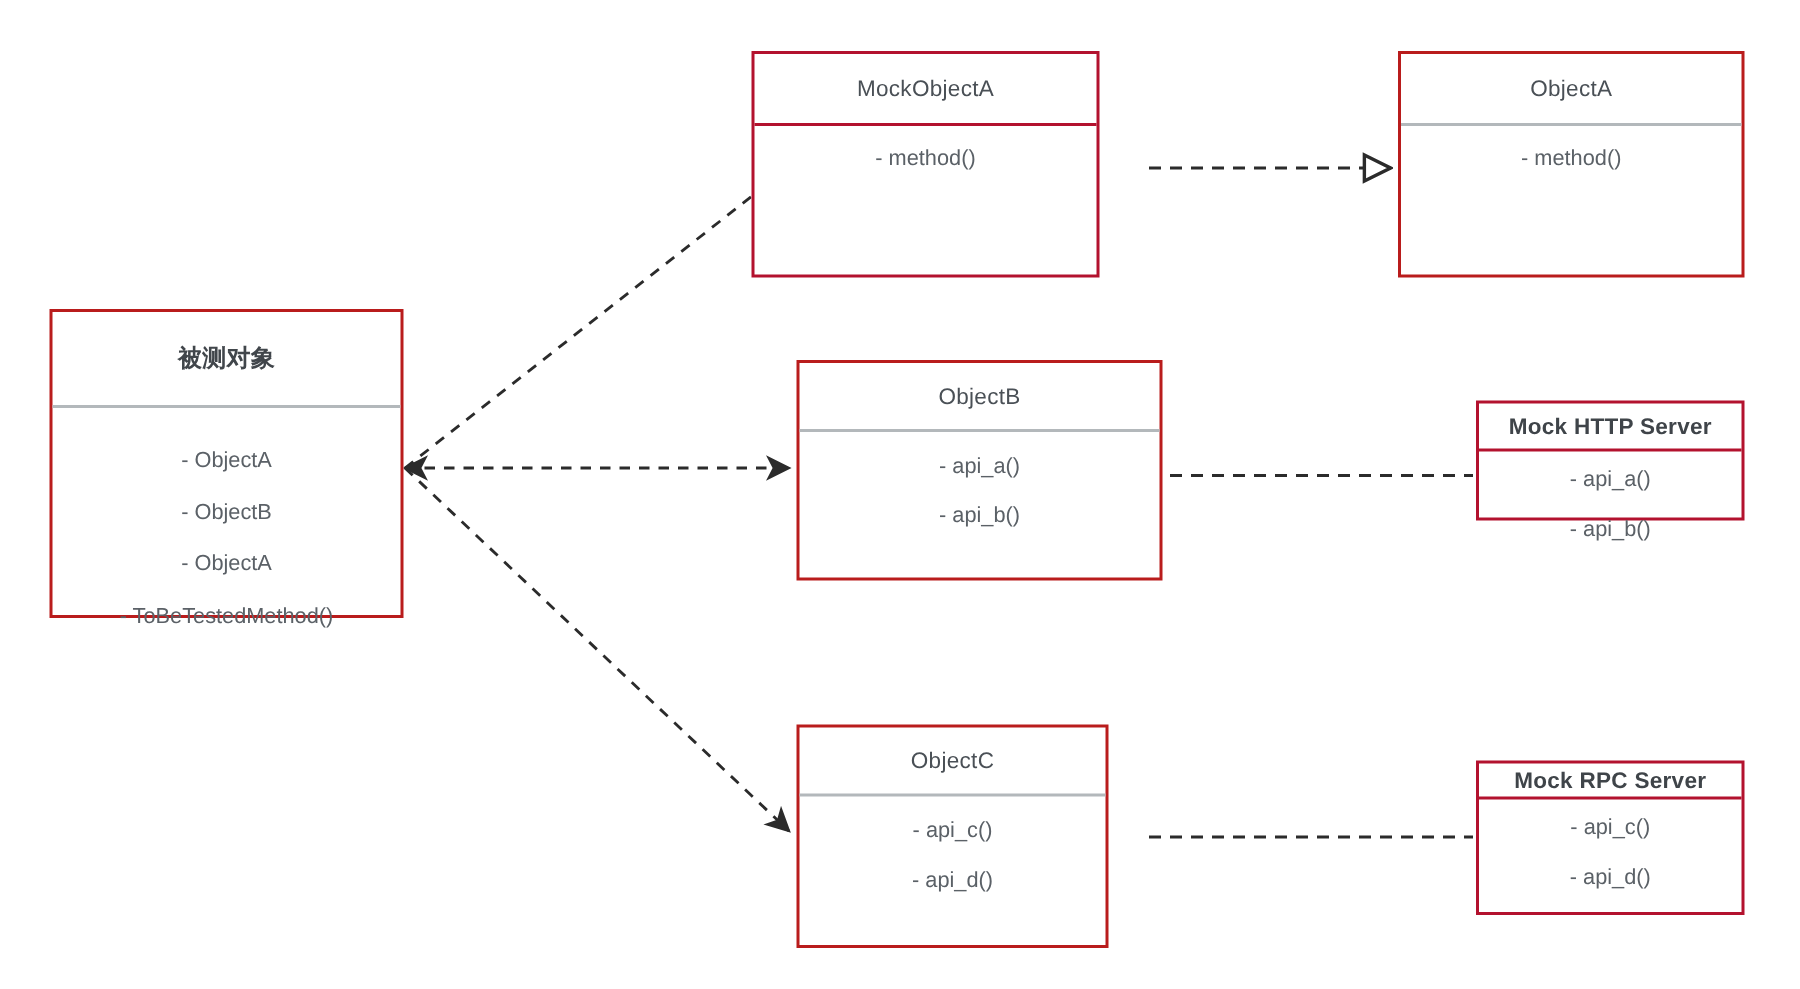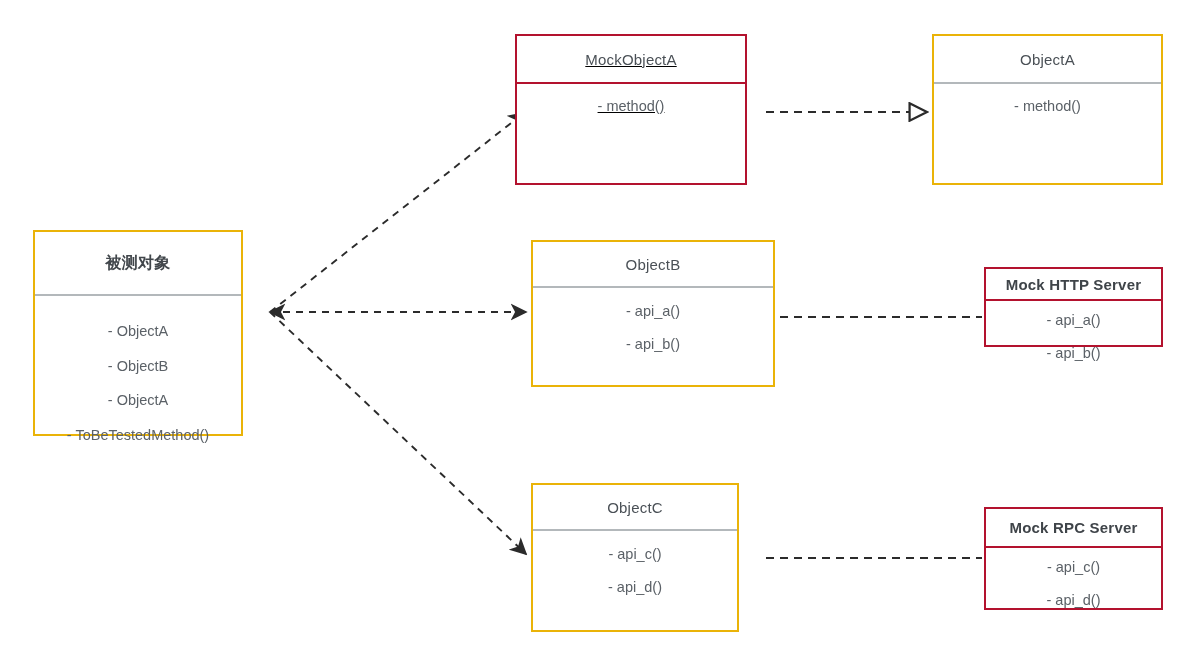--- a/index.html
+++ b/index.html
@@ -30,21 +30,21 @@
   
   .uml-box {
     position: absolute;
     box-sizing: border-box;
     background: #ffffff;
     display: flex;
     flex-direction: column;
     z-index: 2;
   }
   .uml-box.gray {
-    border: 2px solid #eab308;
+    border: 2px solid #b91c1c;
   }
   .uml-box.crimson {
     border: 2px solid #b3122e;
   }
 
   .uml-title {
     box-sizing: border-box;
     text-align: center;
     color: #4a5056;
     font-size: 15px;
@@ -123,31 +123,31 @@
 
     <g>
       <line x1="766" y1="317" x2="982" y2="317" stroke="#2b2b2b" stroke-width="1.9" stroke-dasharray="8 6"></line>
     </g>
 
     <g>
       <line x1="766" y1="558" x2="982" y2="558" stroke="#2b2b2b" stroke-width="1.9" stroke-dasharray="8 6"></line>
     </g>
   </svg>
 
-  <div class="uml-box gray" style="left:33px; top:206px; width:210px; height:206px;margin-top:24px;">
+  <div class="uml-box gray" style="left:33px; top:206px; width:236px; height:206px;">
     <div class="uml-title cjk" style="height:64px;">被测对象</div>
     <div class="uml-members" style="padding-top:28px;">
       <div class="uml-member">- ObjectA</div>
       <div class="uml-member">- ObjectB</div>
       <div class="uml-member">- ObjectA</div>
       <div class="uml-member">- ToBeTestedMethod()</div>
     </div>
   </div>
 
-  <div class="uml-box crimson" style="left:515px; top:34px; width:232px; height:151px;text-decoration:underline;">
+  <div class="uml-box crimson" style="left:501px; top:34px; width:232px; height:151px;">
     <div class="uml-title" style="height:48px;">MockObjectA</div>
     <div class="uml-members" style="padding-top:15px;">
       <div class="uml-member">- method()</div>
     </div>
   </div>
 
   <div class="uml-box gray" style="left:932px; top:34px; width:231px; height:151px;">
     <div class="uml-title" style="height:48px;">ObjectA</div>
     <div class="uml-members" style="padding-top:15px;">
       <div class="uml-member">- method()</div>
@@ -172,20 +172,20 @@
 
   <div class="uml-box gray" style="left:531px; top:483px; width:208px; height:149px;">
     <div class="uml-title" style="height:46px;">ObjectC</div>
     <div class="uml-members" style="padding-top:16px;">
       <div class="uml-member tight">- api_c()</div>
       <div class="uml-member tight">- api_d()</div>
     </div>
   </div>
 
   <div class="uml-box crimson" style="left:984px; top:507px; width:179px; height:103px;">
-    <div class="uml-title bold" style="height:39px;">Mock RPC Server</div>
+    <div class="uml-title bold" style="height:24px;">Mock RPC Server</div>
     <div class="uml-members" style="padding-top:12px;">
       <div class="uml-member tight">- api_c()</div>
       <div class="uml-member tight">- api_d()</div>
     </div>
   </div>
 
 </div>
 
 </body></html>

